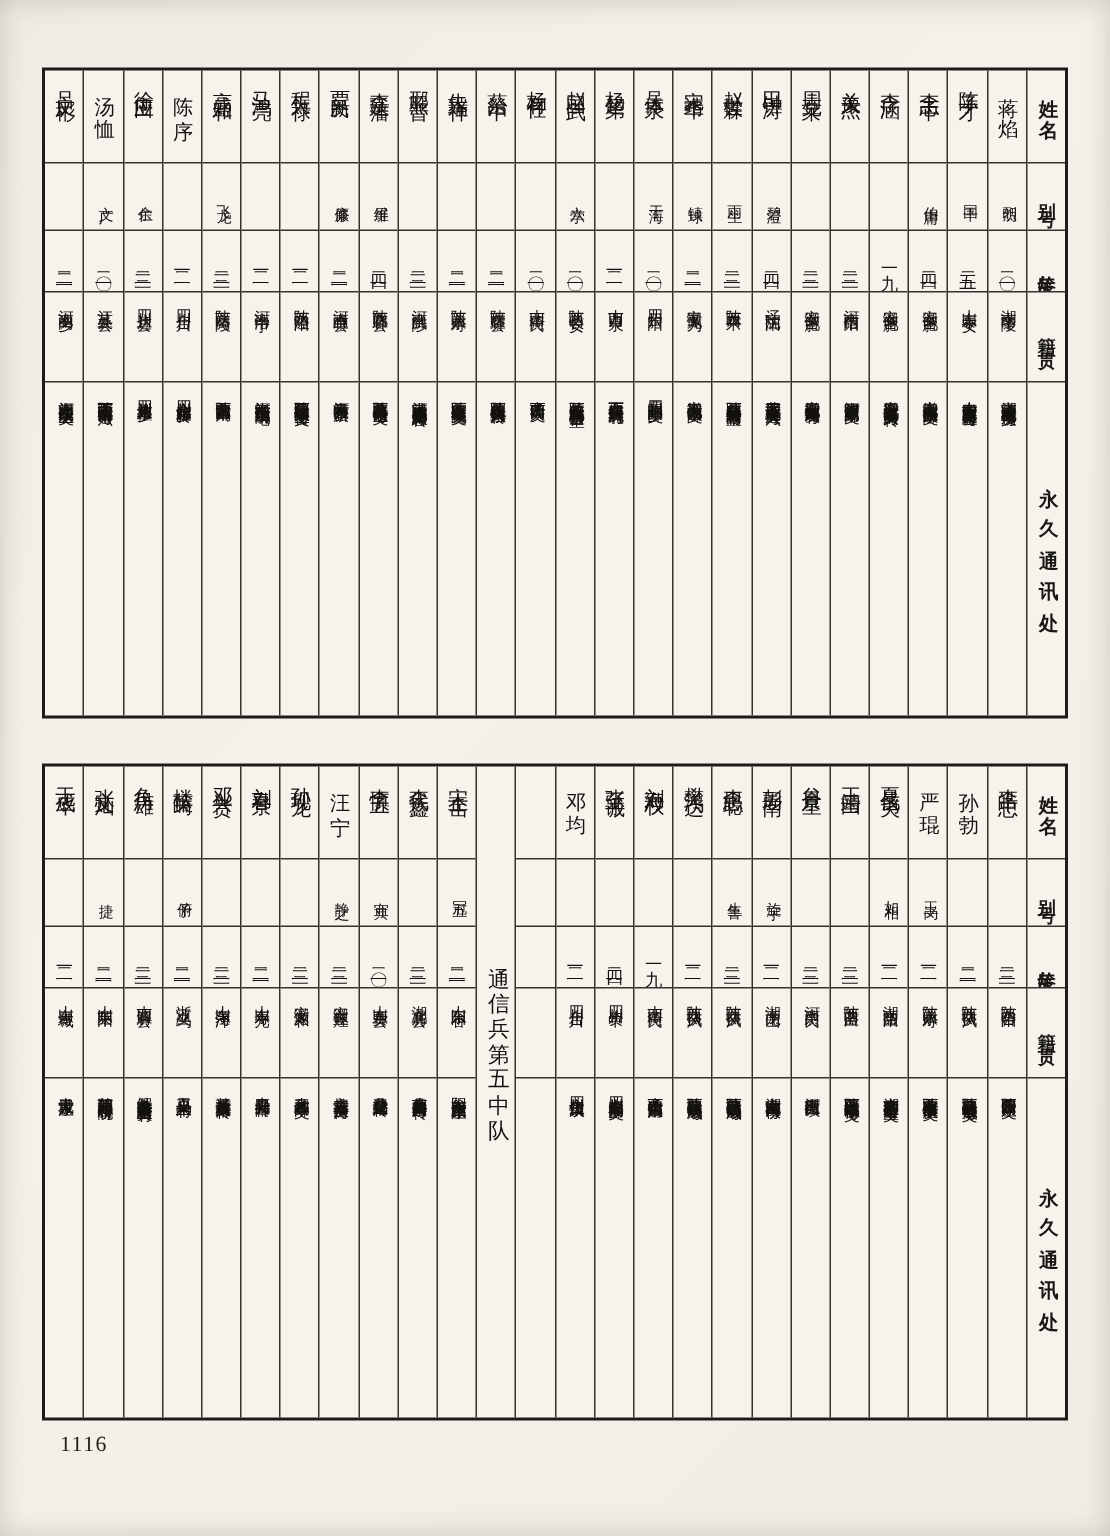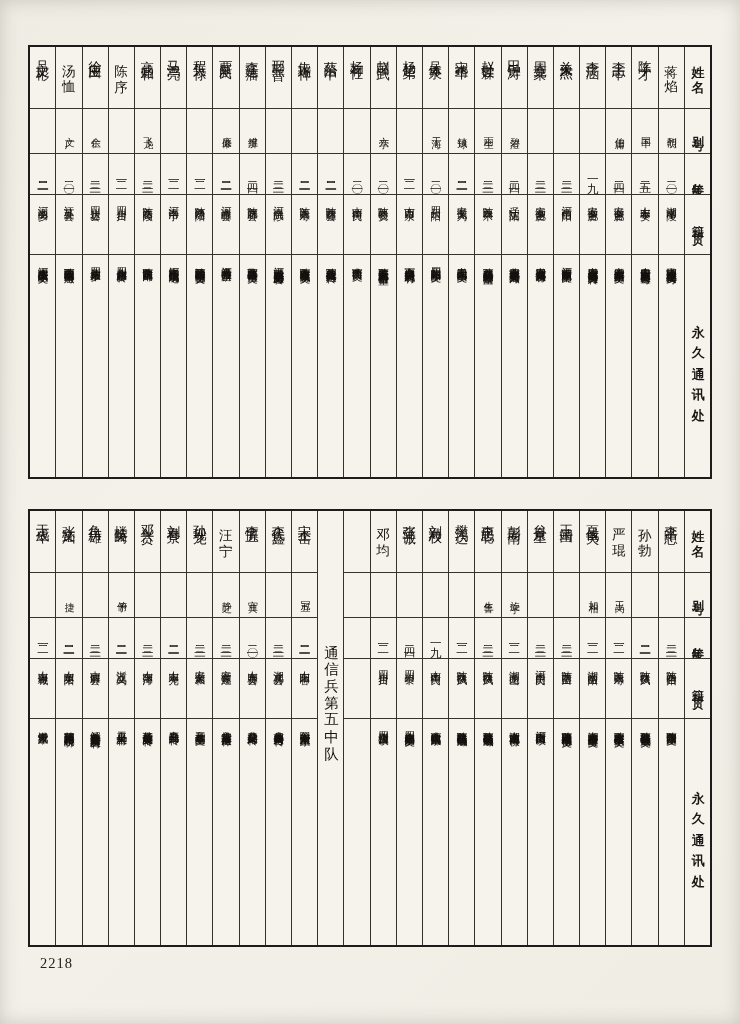--- a/index.html
+++ b/index.html
@@ -925,13 +925,13 @@
       </div>
     <div class="cell r-origin">
         <span class="vtxt">山东青城</span>
       </div>
     <div class="cell r-addr">
         <span class="vtxt">青城大于家庄</span>
       </div>
   </div>
   </div>
 
-<div id="page-number">2218</div>
+<div id="page-number">1116</div>
 
 </body></html>

